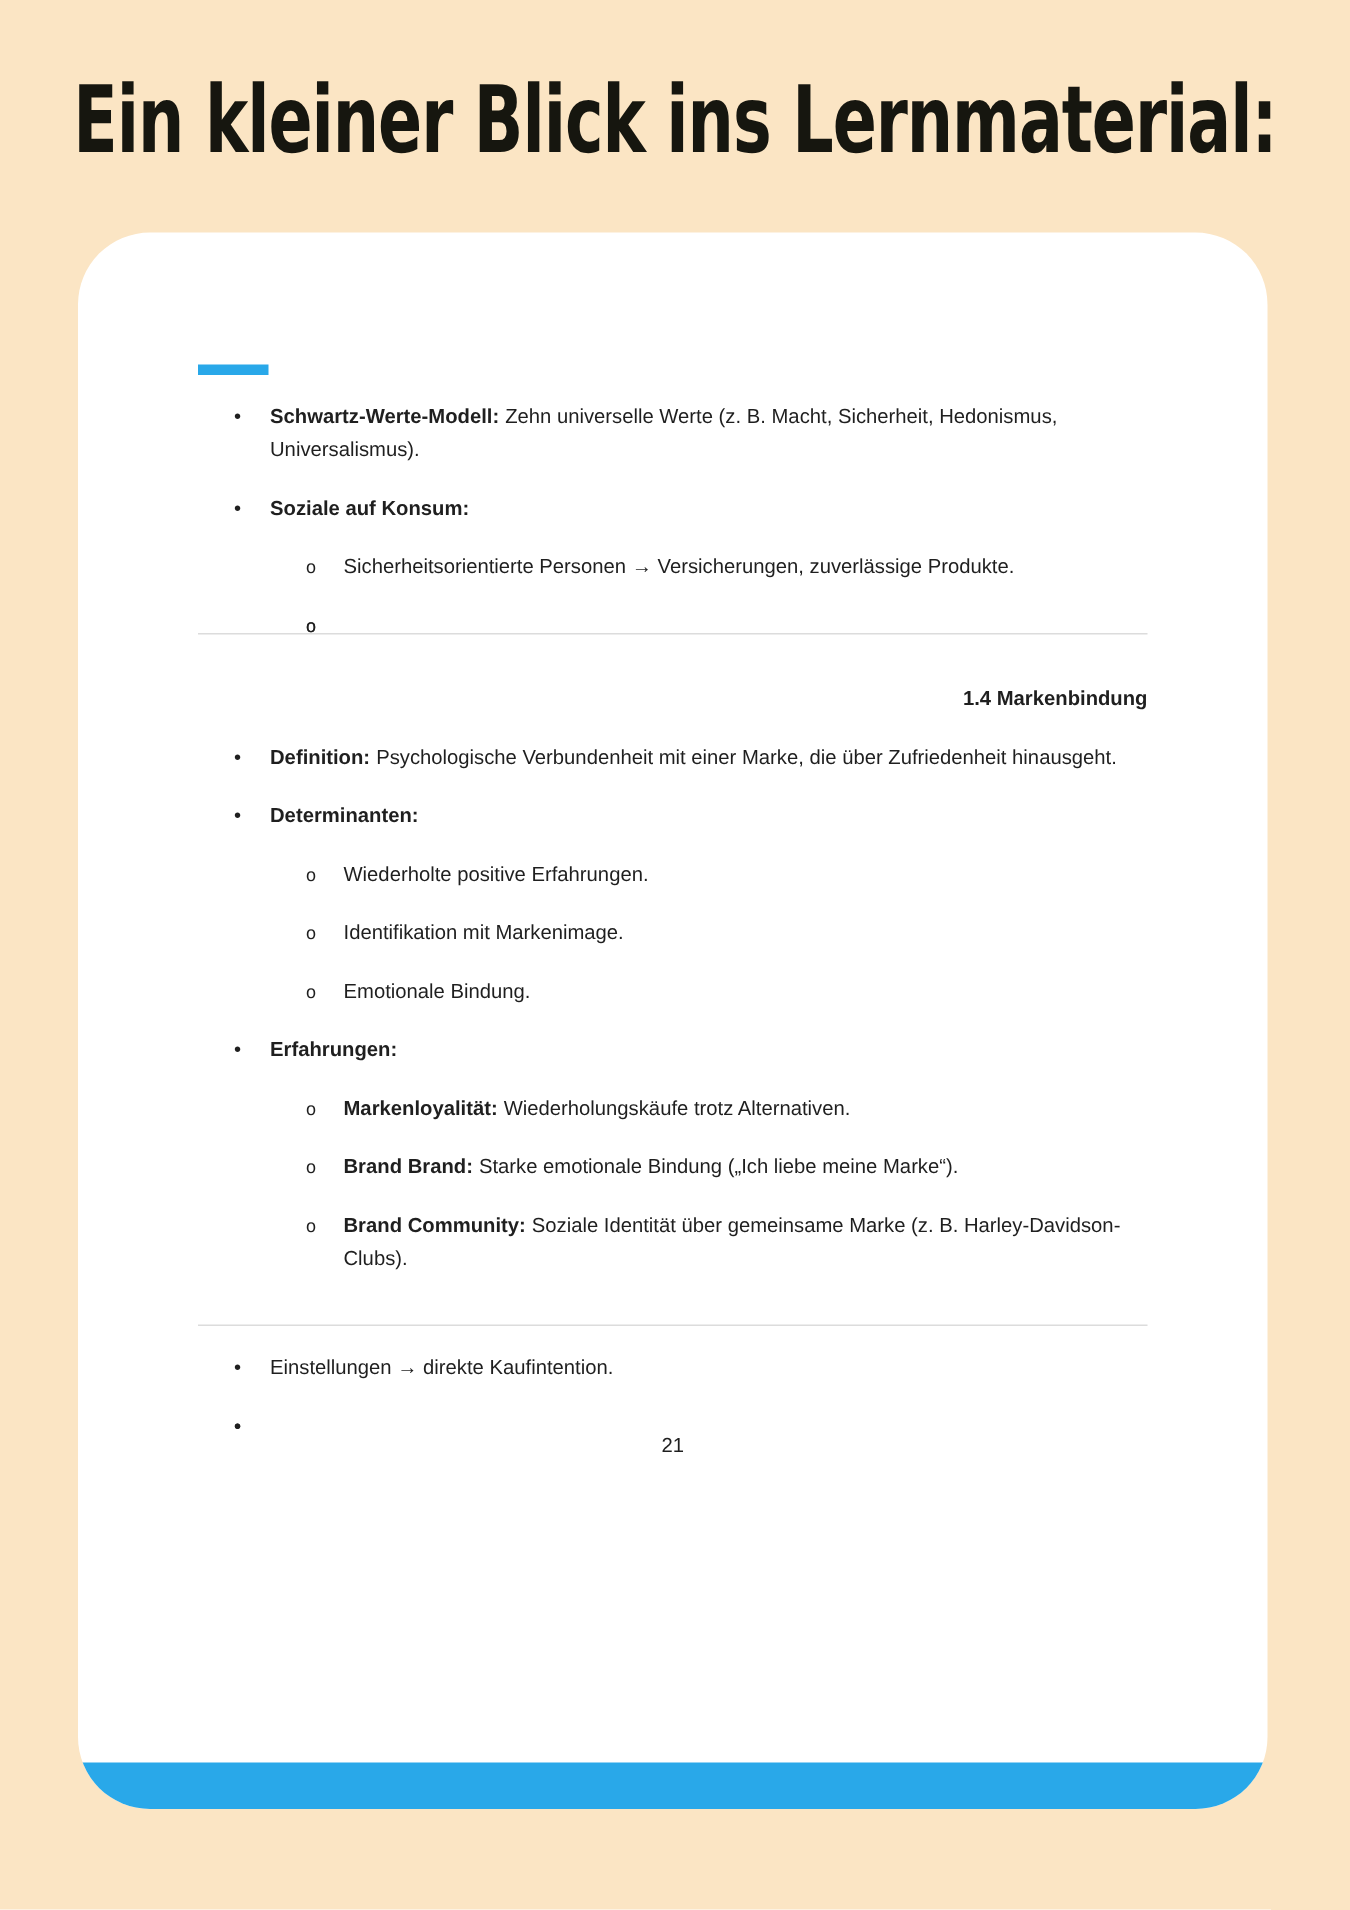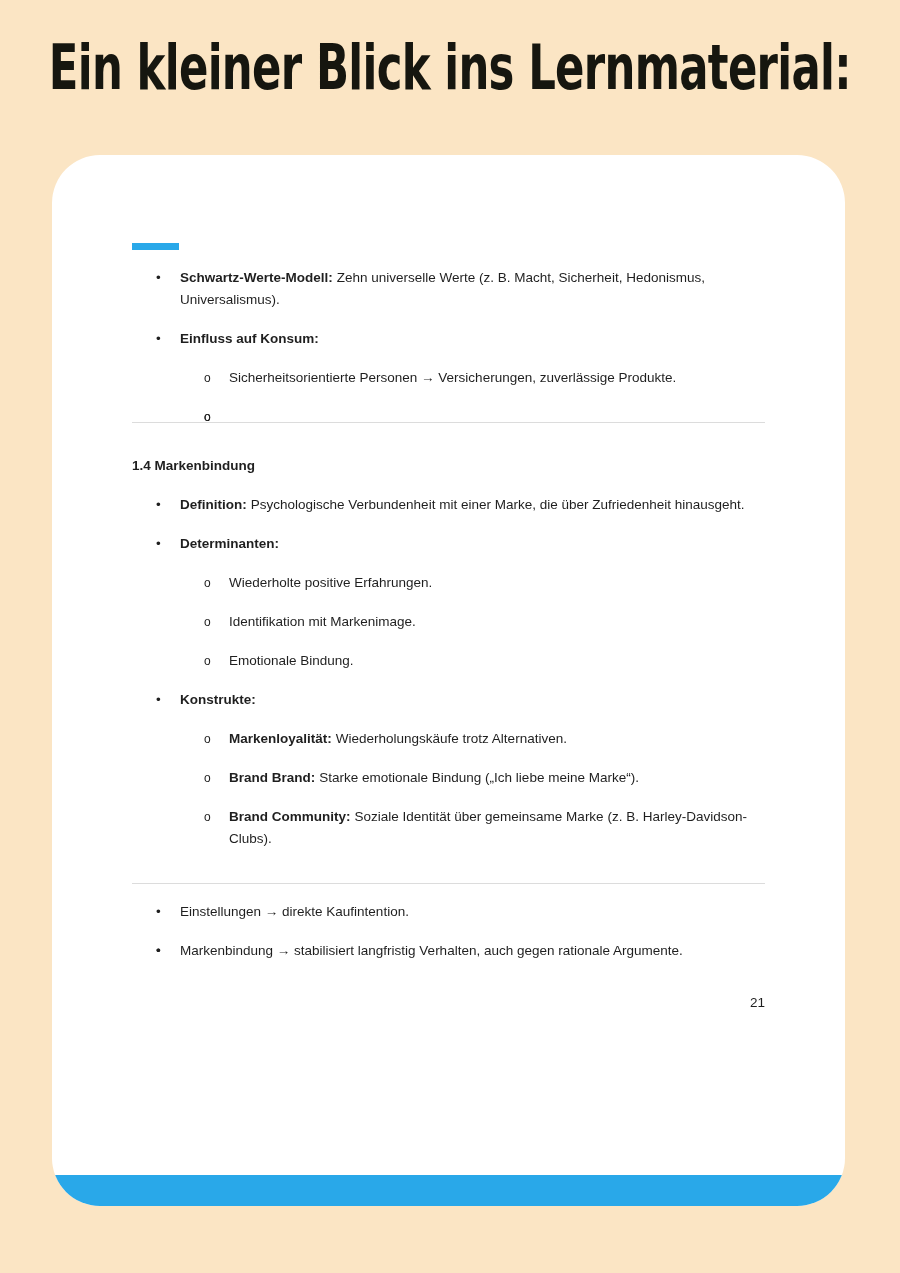--- a/index.html
+++ b/index.html
@@ -11,21 +11,21 @@
     height: 1273px;
     position: relative;
     background: #fbe5c4;
     font-family: "Liberation Sans", sans-serif;
     overflow: hidden;
   }
 
   
   .title-wrap {
     position: absolute;
-    top: 32px;
+    top: 44px;
     left: 0;
     width: 900px;
     display: flex;
     justify-content: center;
   }
   .title {
     display: inline-block;
     font-family: "DejaVu Sans", sans-serif;
     font-weight: 800;
     font-size: 62px;
@@ -101,24 +101,25 @@
   }
 
   .divider {
     border: 0;
     border-top: 1px solid #dcdcdc;
     margin: 33px 0 0 0;
   }
   .section-heading {
     font-weight: bold;
     margin-top: 32px;
+    text-align: right;
   }
 
   .page-number {
-    text-align: right;
+    text-align: center;
     margin-top: 30px;
   }
 </style>
 </head>
 <body>
 
 <div class="title-wrap">
   <div class="title">Ein kleiner Blick ins Lernmaterial:</div>
 </div>
 
@@ -126,21 +127,21 @@
   <div class="content">
 
     <div class="accent-bar"></div>
 
     <div class="b1">
       <span class="m1">•</span>
       <span class="lead">Schwartz-Werte-Modell:</span><span>Zehn universelle Werte (z. B. Macht, Sicherheit, Hedonismus, Universalismus).</span>
     </div>
     <div class="b1">
       <span class="m1">•</span>
-      <span class="lead">Einfluss auf Konsum:</span>
+      <span class="lead">Soziale auf Konsum:</span>
     </div>
     <div class="b2">
       <span class="m2">o</span>
       <span>Sicherheitsorientierte Personen → Versicherungen, zuverlässige Produkte.</span>
     </div>
     <div class="b2">
       <span class="m2">o</span>
     </div>
     <div class="b2">
       <span class="m2">o</span>
@@ -165,21 +166,21 @@
     <div class="b2">
       <span class="m2">o</span>
       <span>Identifikation mit Markenimage.</span>
     </div>
     <div class="b2">
       <span class="m2">o</span>
       <span>Emotionale Bindung.</span>
     </div>
     <div class="b1">
       <span class="m1">•</span>
-      <span class="lead">Konstrukte:</span>
+      <span class="lead">Erfahrungen:</span>
     </div>
     <div class="b2">
       <span class="m2">o</span>
       <span class="lead">Markenloyalität:</span><span>Wiederholungskäufe trotz Alternativen.</span>
     </div>
     <div class="b2">
       <span class="m2">o</span>
       <span class="lead">Brand Brand:</span><span>Starke emotionale Bindung („Ich liebe meine Marke“).</span>
     </div>
     <div class="b2">
@@ -192,21 +193,20 @@
 
     <div class="b1">
       <span class="m1">•</span>
       <span>Einstellungen → direkte Kaufintention.</span>
     </div>
     <div class="b1">
       <span class="m1">•</span>
     </div>
     <div class="b1">
       <span class="m1">•</span>
-      <span>Markenbindung → stabilisiert langfristig Verhalten, auch gegen rationale Argumente.</span>
     </div>
 
     <div class="page-number">21</div>
 
   </div>
 
   <div class="card-footer"></div>
 </div>
 
 </body></html>

